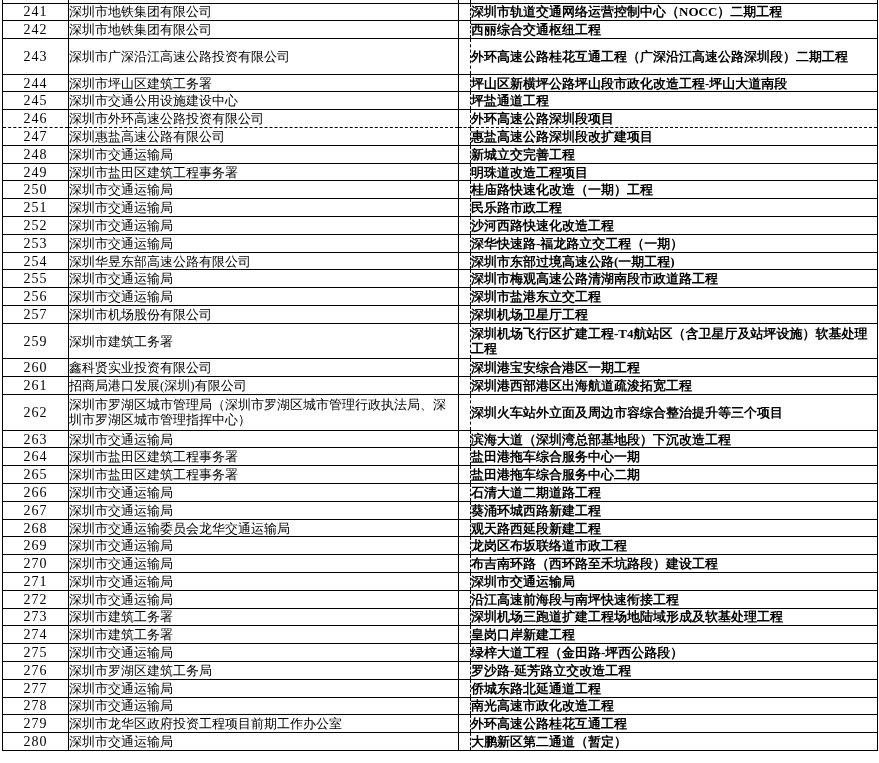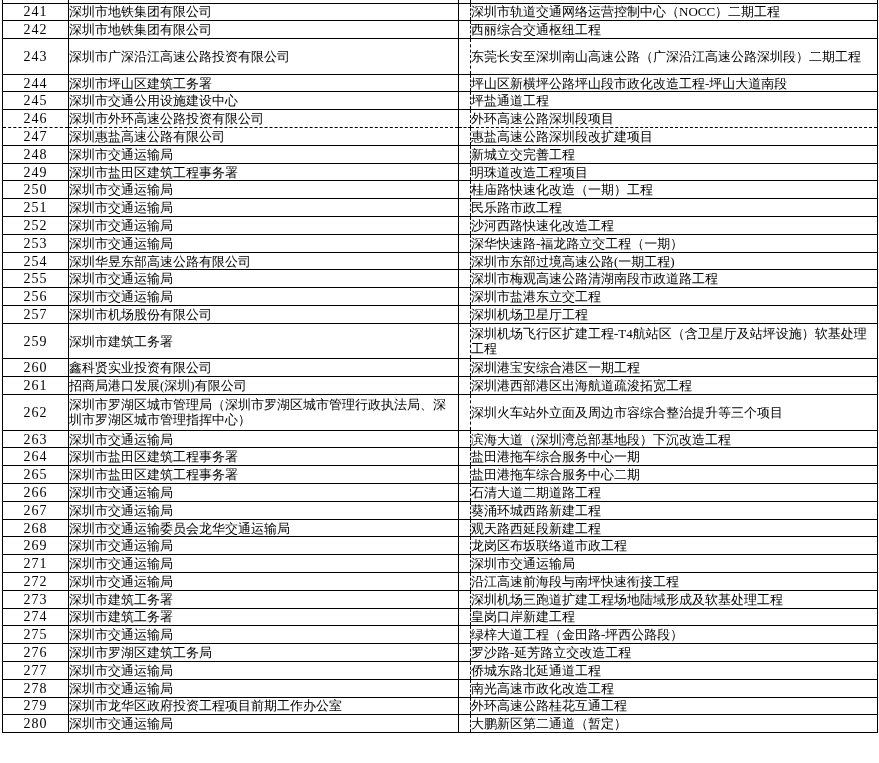--- a/index.html
+++ b/index.html
@@ -19,21 +19,21 @@
   tr.tall { height:35.6px;margin-left:40px; }
   tr.cut { height:3px; }
   tr.cut td { border-top:none; }
   
   tr.pb td { border-bottom:1px dashed #000; }
   tr.pt-dash td { border-top:1px dashed #000; }
   .c-no  { text-align:center; font-size:14px; letter-spacing:1px; }
   .c-org { font-size:13px; padding:0 3px 0 4px; }
   
   .c-gap { border-right:1px dashed #000 !important; }
-  .c-prj { font-size:13px; font-weight:normal; padding:0 3px 0 5px;
+  .c-prj { font-size:13px; font-weight:bold; padding:0 3px 0 5px;
            border-left:1px dashed #000 !important; }
 </style>
 </head>
 <body>
 
 <div class="screen">
   <table class="grid">
     <colgroup>
       <col style="width:66px">
         <col style="width:390px">
@@ -57,21 +57,21 @@
       <tr class="r">
           <td class="c-no">242</td>
           <td class="c-org">深圳市地铁集团有限公司</td>
           <td class="c-gap"></td>
           <td class="c-prj">西丽综合交通枢纽工程</td>
         </tr>
       <tr class="tall">
           <td class="c-no">243</td>
           <td class="c-org">深圳市广深沿江高速公路投资有限公司</td>
           <td class="c-gap"></td>
-          <td class="c-prj">东莞长安至深圳南山高速公路（广深沿江高速公路深圳段）二期工程</td>
+          <td class="c-prj">外环高速公路桂花互通工程（广深沿江高速公路深圳段）二期工程</td>
         </tr>
       <tr class="r">
           <td class="c-no">244</td>
           <td class="c-org">深圳市坪山区建筑工务署</td>
           <td class="c-gap"></td>
           <td class="c-prj">坪山区新横坪公路坪山段市政化改造工程-坪山大道南段</td>
         </tr>
       <tr class="r">
           <td class="c-no">245</td>
           <td class="c-org">深圳市交通公用设施建设中心</td>
@@ -208,20 +208,26 @@
           <td class="c-no">268</td>
           <td class="c-org">深圳市交通运输委员会龙华交通运输局</td>
           <td class="c-gap"></td>
           <td class="c-prj">观天路西延段新建工程</td>
         </tr>
       <tr class="r">
           <td class="c-no">269</td>
           <td class="c-org">深圳市交通运输局</td>
           <td class="c-gap"></td>
           <td class="c-prj">龙岗区布坂联络道市政工程</td>
+        </tr>
+      <tr class="r">
+          <td class="c-no">270</td>
+          <td class="c-org">深圳市交通运输局</td>
+          <td class="c-gap"></td>
+          <td class="c-prj">布吉南环路（西环路至禾坑路段）建设工程</td>
         </tr>
       <tr class="r">
           <td class="c-no">271</td>
           <td class="c-org">深圳市交通运输局</td>
           <td class="c-gap"></td>
           <td class="c-prj">深圳市交通运输局</td>
         </tr>
       <tr class="r">
           <td class="c-no">272</td>
           <td class="c-org">深圳市交通运输局</td>

